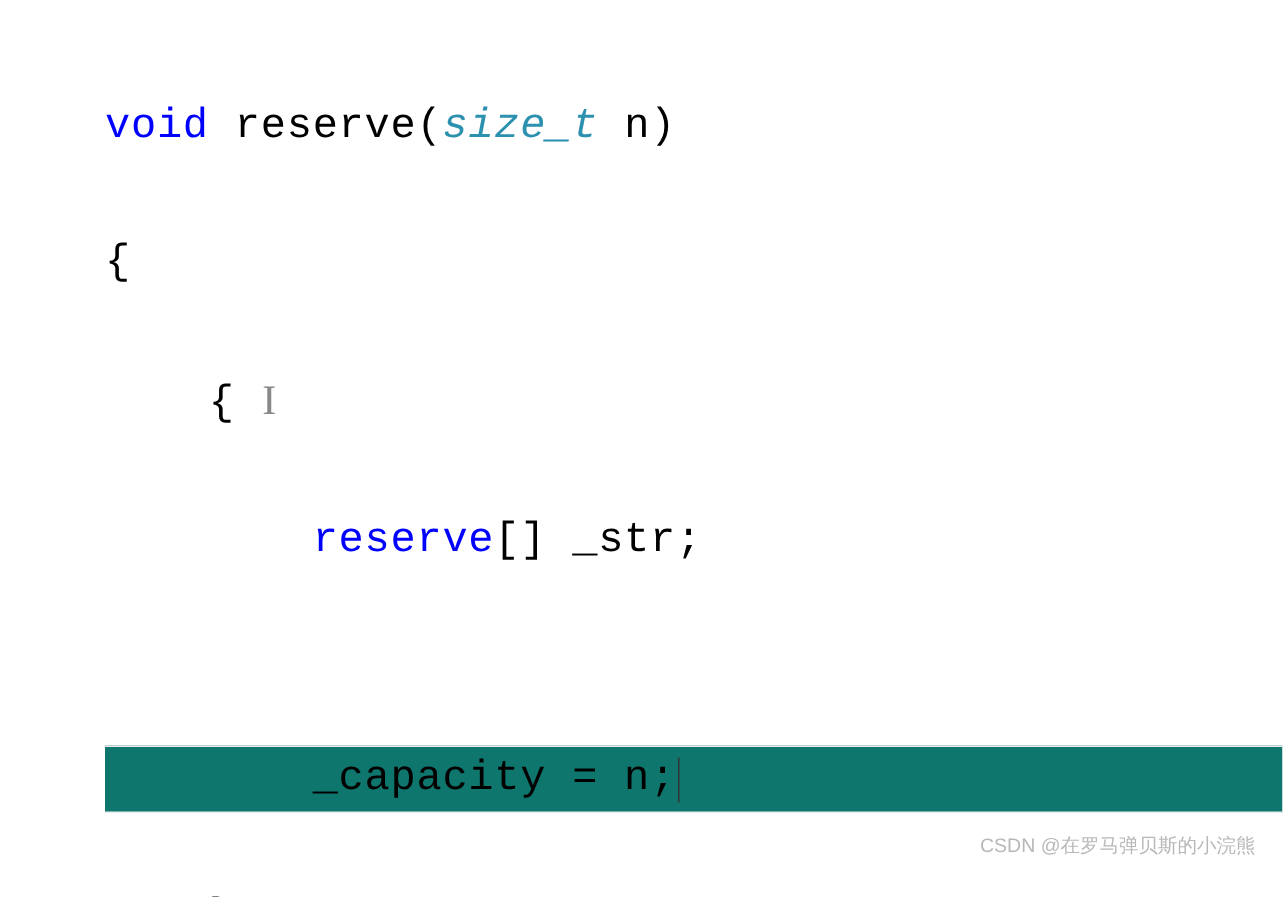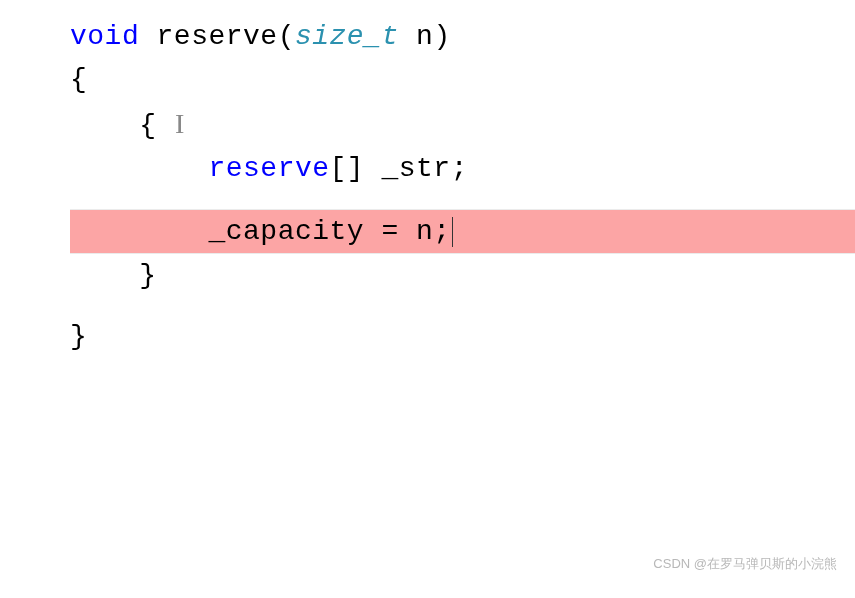--- a/index.html
+++ b/index.html
@@ -14,20 +14,21 @@
       font-family: Consolas, 'Courier New', monospace;
       font-size: 28px;
       padding: 15px 0 0 70px;
       position: relative;
       overflow: hidden;
     }
     .code-line {
       white-space: pre;
       line-height: 1.55;
       letter-spacing: 0.5px;
+      margin-top: 48px;
     }
     .kw-blue { color: #0000ff; }
     .kw-type { color: #2b91af; font-style: italic; }
     .kw-func { color: #880000; font-style: italic; }
     .txt { color: #000000; }
     .text-cursor {
       display: inline-block;
       width: 1px;
       height: 30px;
       background: #333;
@@ -35,21 +36,21 @@
       margin-left: 1px;
     }
     .ibeam {
       display: inline-block;
       width: 12px;
       text-align: center;
       color: #888;
       font-family: serif;
     }
     .hl-line {
-      background: #fca5a5;
+      background: #0f766e;
       border-top: 1px solid #ebebeb;
       border-bottom: 1px solid #ebebeb;
     }
     .watermark {
       position: absolute;
       bottom: 25px;
       right: 18px;
       font-family: Liberation Sans, sans-serif;
       font-size: 13px;
       color: #b8b8b8;

